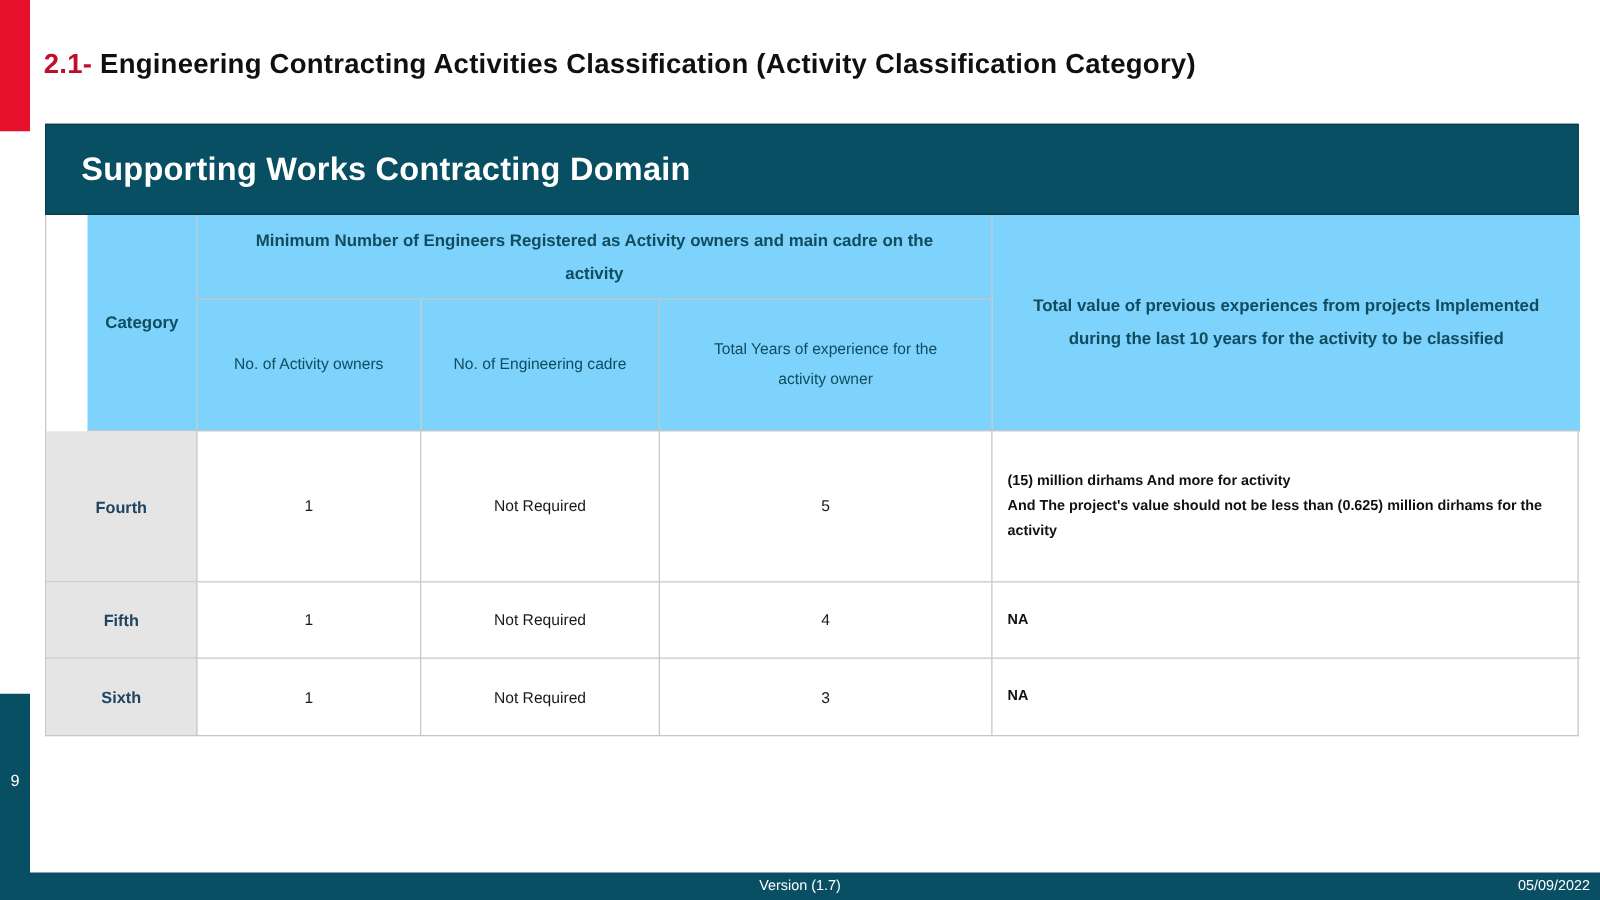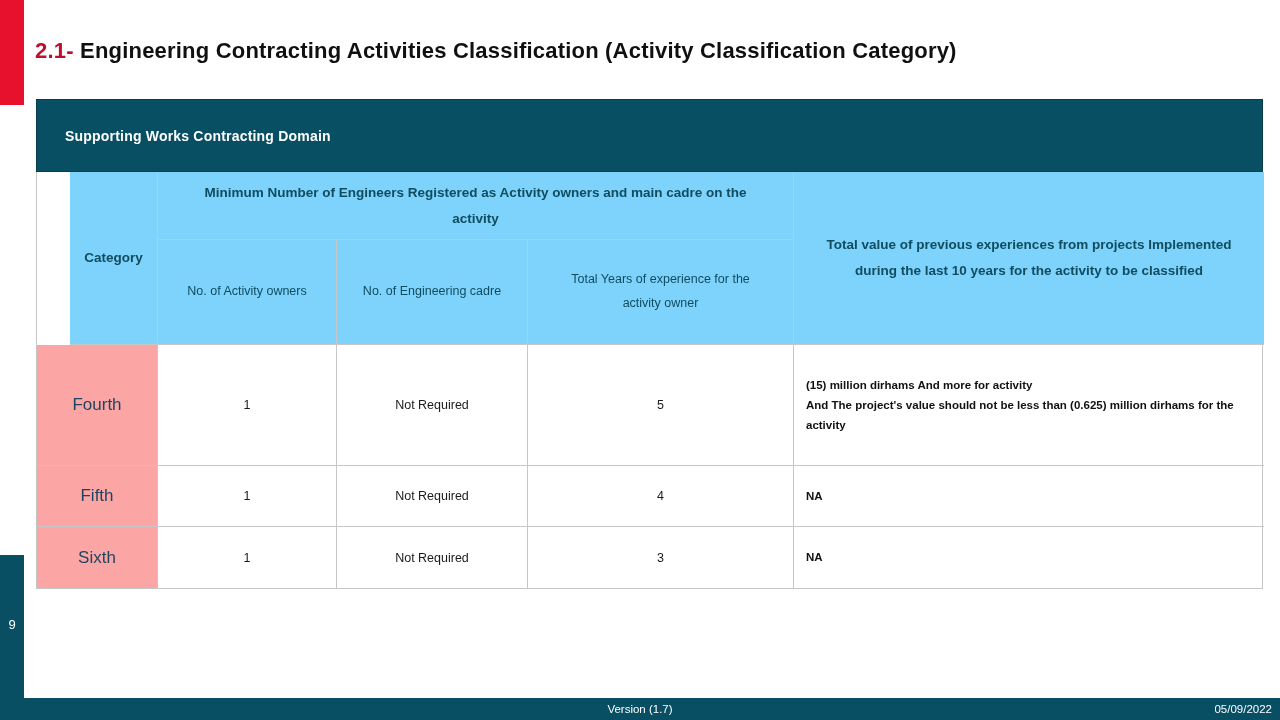--- a/index.html
+++ b/index.html
@@ -19,21 +19,21 @@
   .title { position:absolute; left:35px; top:38px; width:1200px;
            font-size:22px; font-weight:bold; color:#101010; letter-spacing:0.2px; }
   .title .num { color:#C00E2D; }
 
   
   .tbl { position:absolute; left:36px; top:99px; width:1227px; }
 
   .domain-band {
     height:73px; background:#084F63; color:#ffffff;
     display:flex; align-items:center; padding-left:28px;
-    font-size:14px; font-weight:bold; letter-spacing:0.2px;
+    font-size:26px; font-weight:bold; letter-spacing:0.2px;
     border:1px solid #0a3c4c;
   }
 
   .grid {
     display:grid;
     grid-template-columns:121px 179px 191px 266px 470px;
     grid-template-rows:68px 105px 121px 61px 61px;
     border:1px solid #c6c6c6; border-top:none;
     background:#ffffff;
   }
@@ -49,21 +49,21 @@
   .hdr.bold { font-weight:bold; font-size:13.5px; line-height:1.9; }
   .hdr.sub  { font-weight:normal; font-size:12.5px; line-height:1.9; }
 
   .cat-head   { grid-column:1; grid-row:1/3;margin-left:33px; }
   .group-head { grid-column:2/5; grid-row:1; padding:0 40px; }
   .total-head { grid-column:5; grid-row:1/3; padding:0 30px; line-height:1.95; }
   .sub1 { grid-column:2; grid-row:2; }
   .sub2 { grid-column:3; grid-row:2; }
   .sub3 { grid-column:4; grid-row:2; padding:0 28px; }
 
-  .rowlabel { background:#fca5a5; color:#1F4460; font-weight:normal; font-size:17px; }
+  .rowlabel { background:#e5e5e5; color:#1F4460; font-weight:bold; font-size:13px; }
   .val { font-size:12.5px; color:#1a1a1a; }
   .freecell {
     justify-content:flex-start; text-align:left; align-items:center;
     font-size:11.5px; font-weight:bold; color:#111111; padding:8px 12px;
     line-height:1.75;
   }
   .freecell .lines { display:flex; flex-direction:column; align-items:flex-start; }
   .na { font-weight:600; }
 
   

